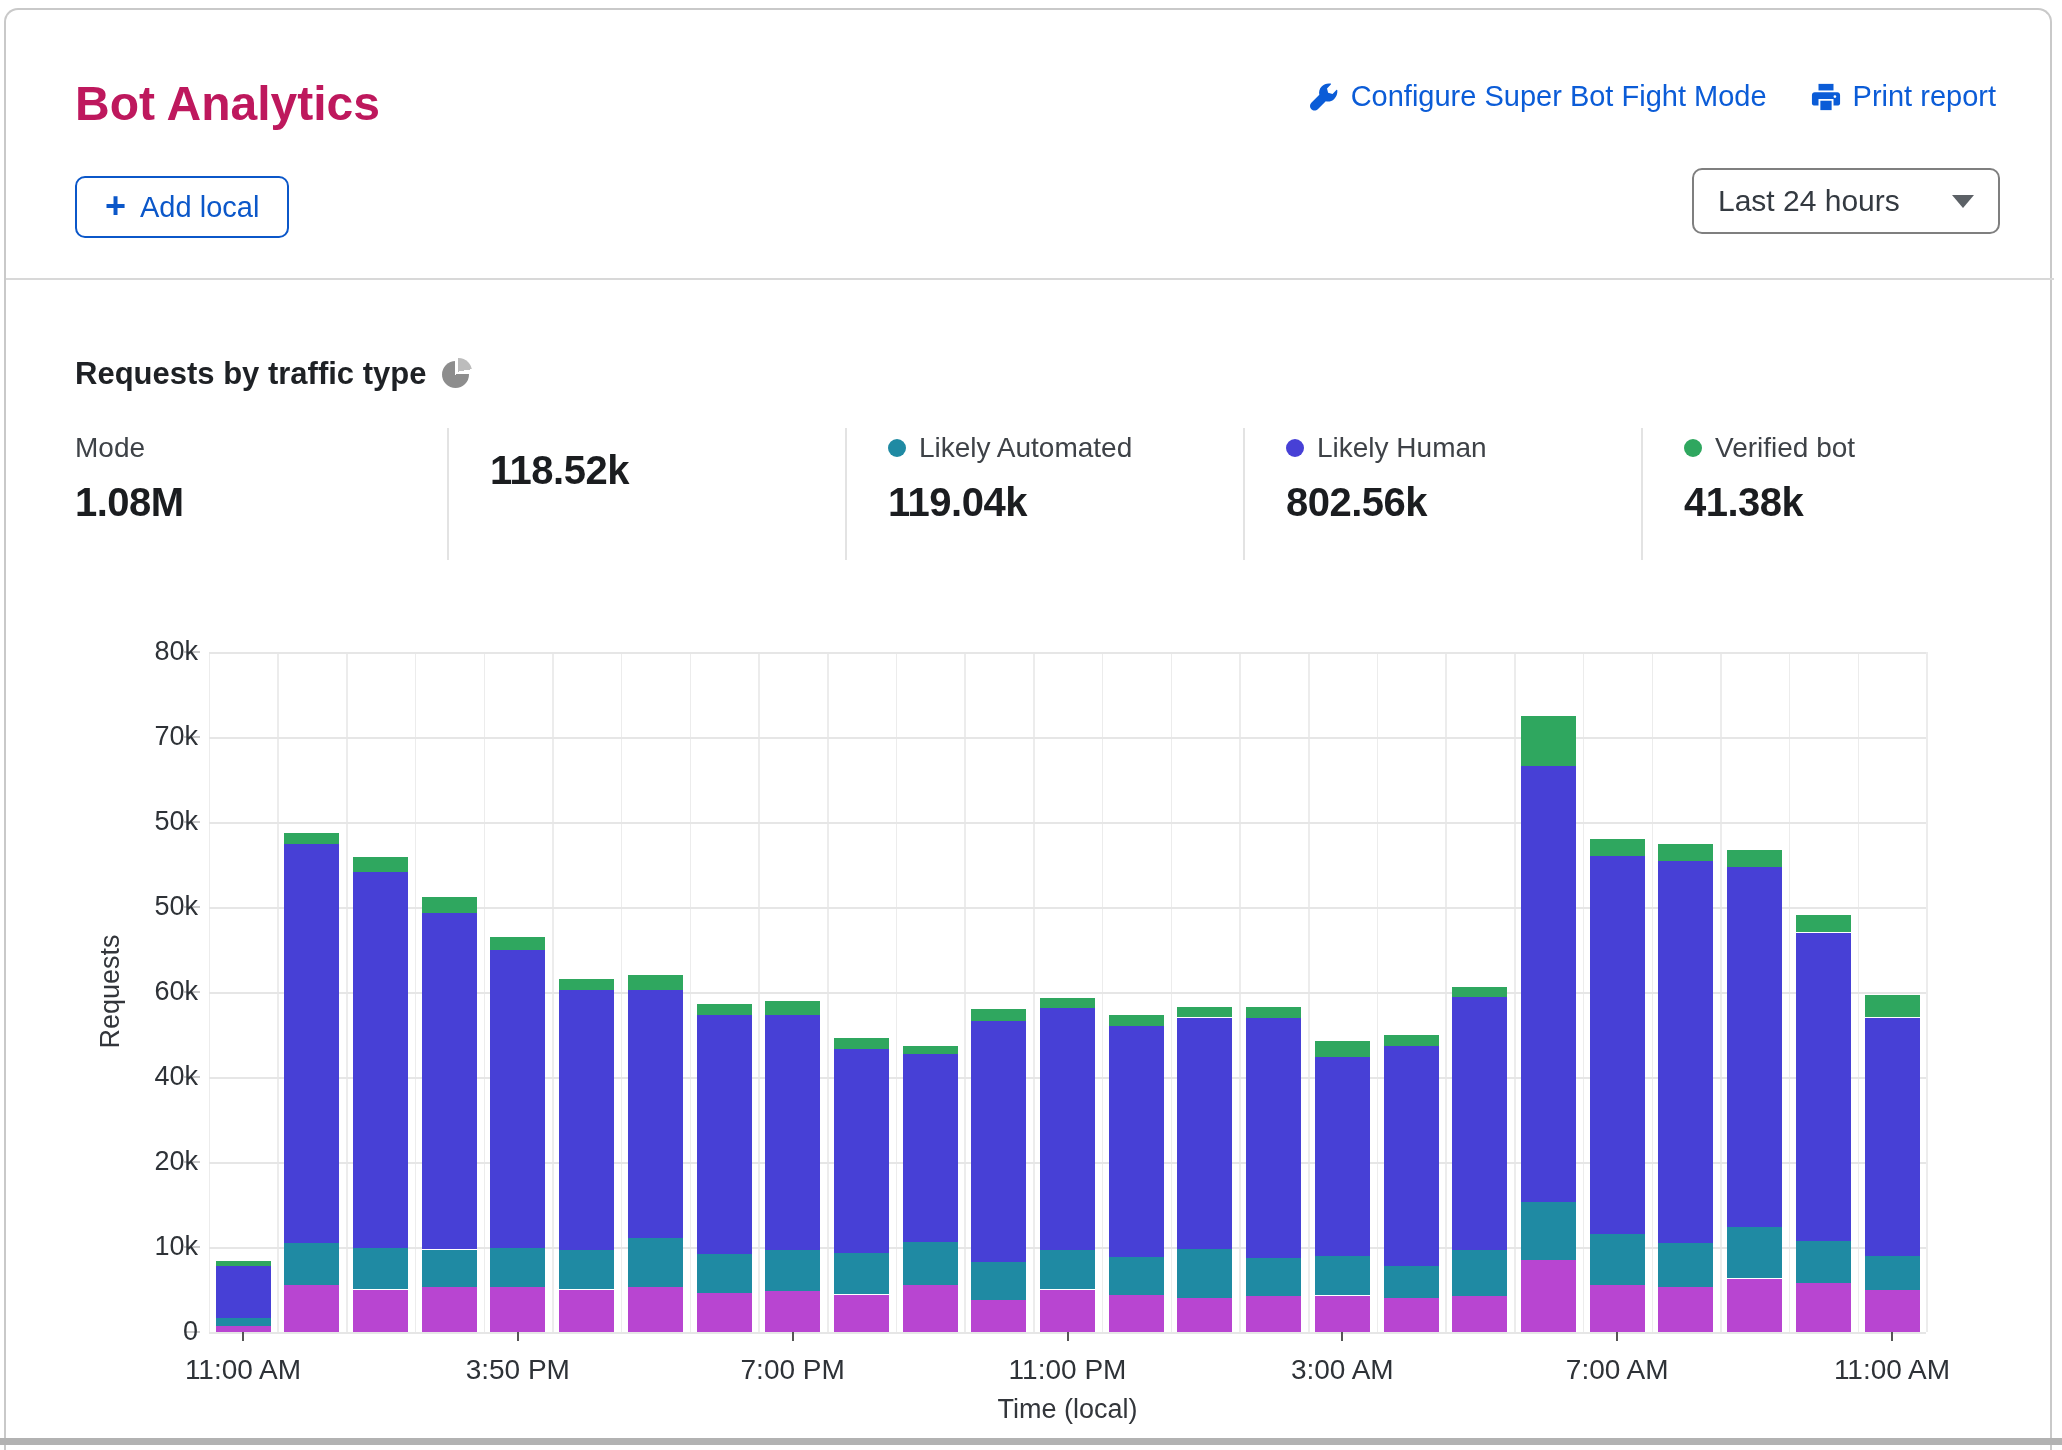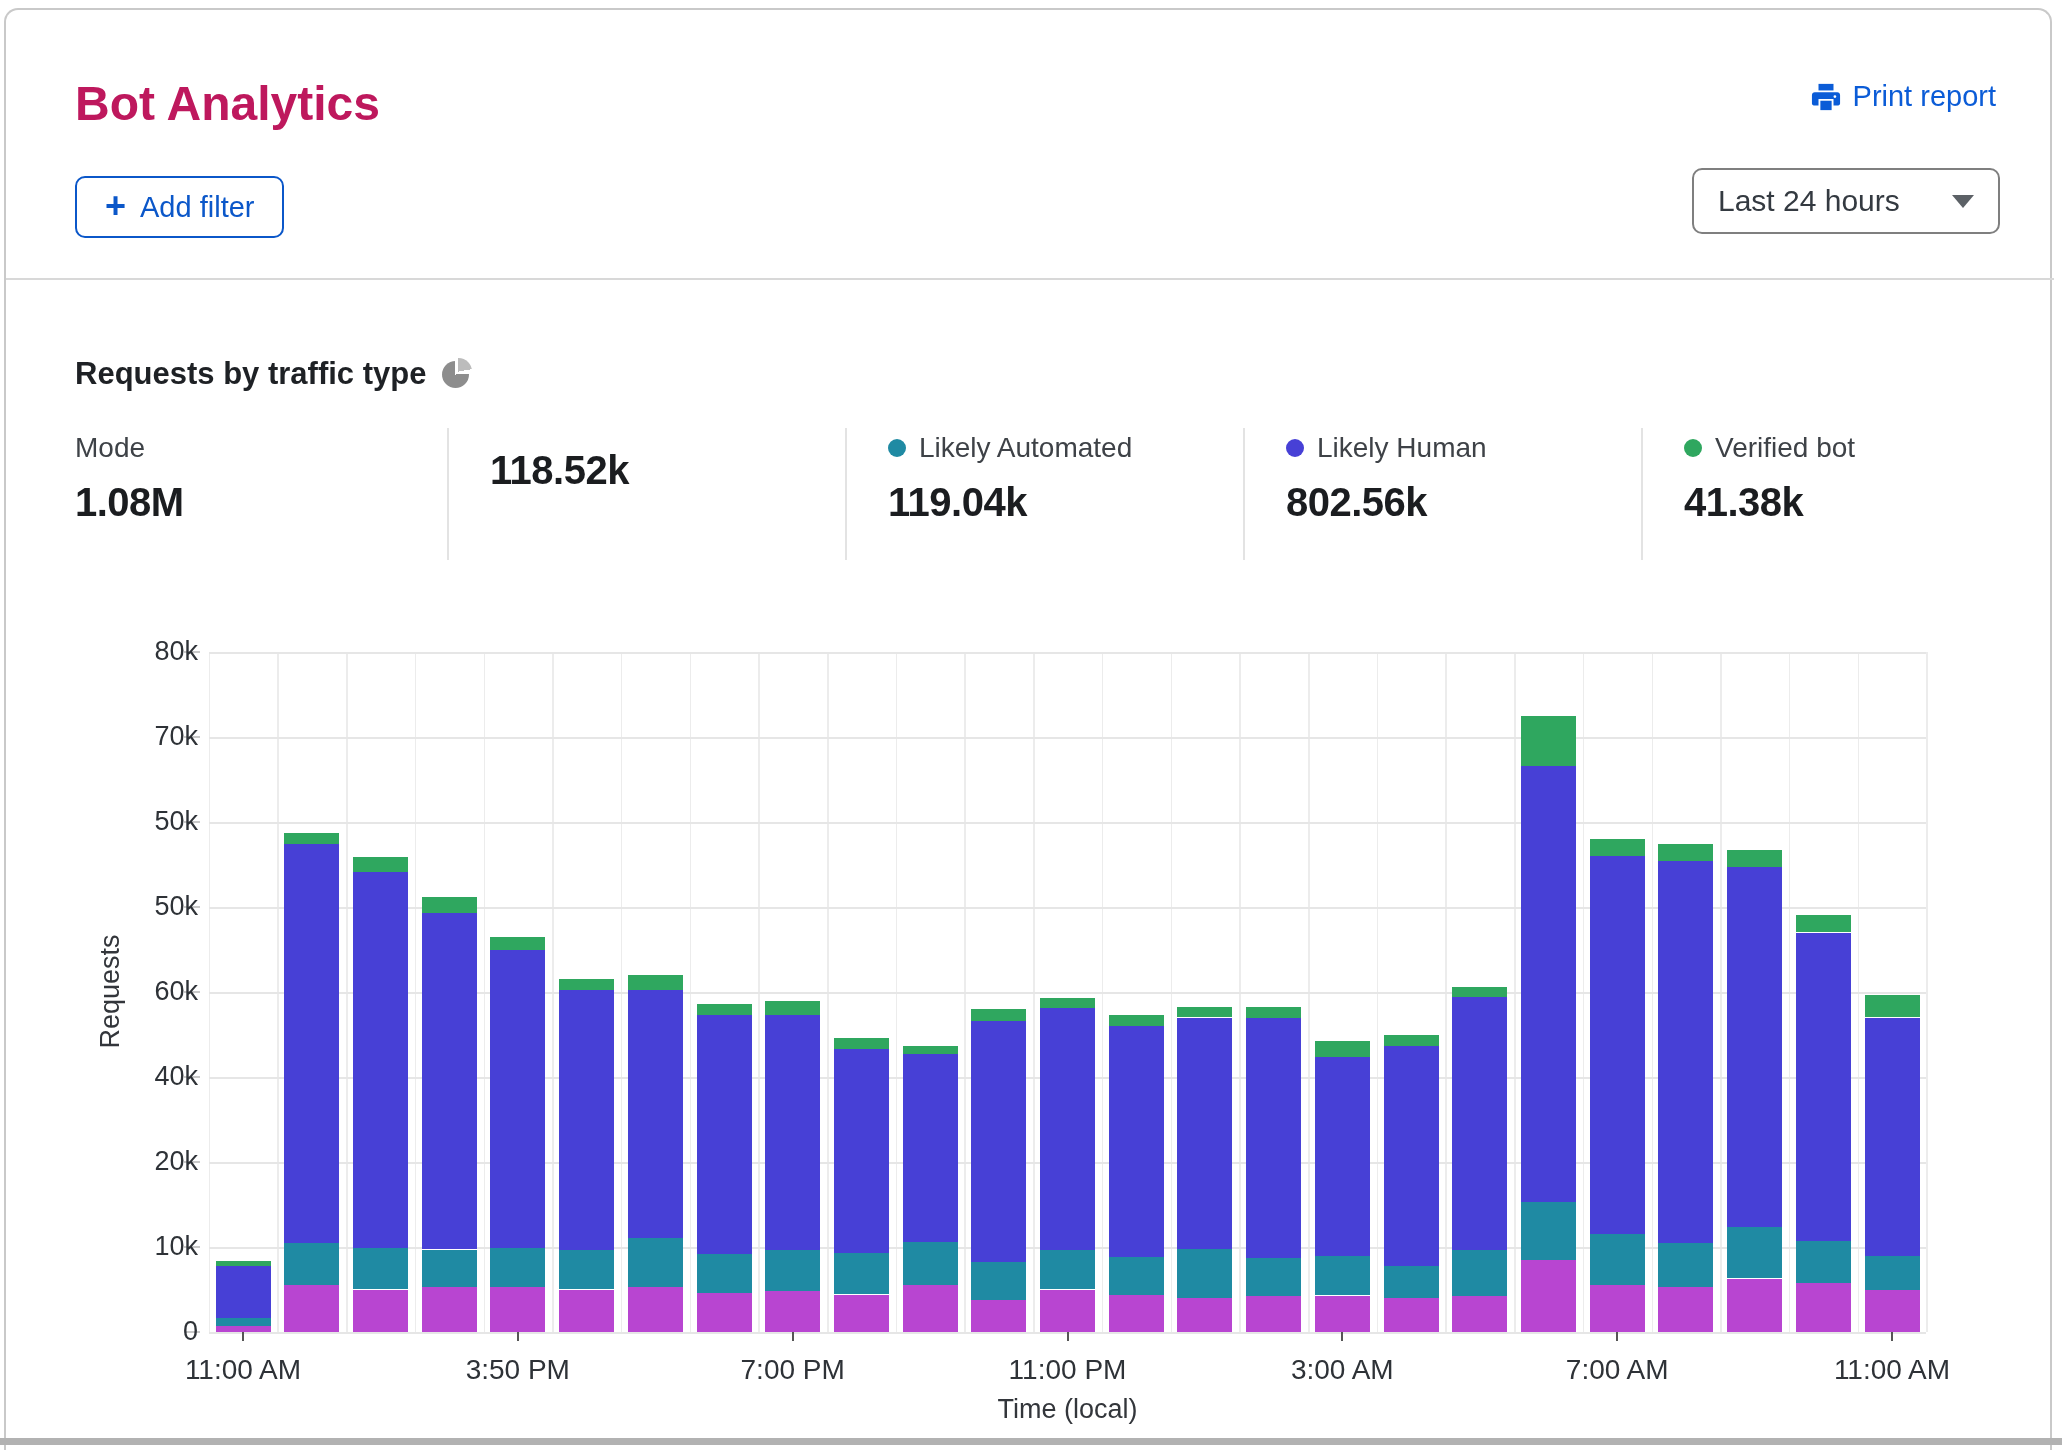--- a/index.html
+++ b/index.html
@@ -72,32 +72,40 @@
 <body>
 
 <div class="card"></div>
 
 <div class="page-title">Bot Analytics</div>
 
 <div class="header-links">
   <div class="hlink">
     <span>
       <svg width="30" height="30" viewBox="0 0 32 32" fill="#0b5cd7">
+        <path d="M30.2 8.9c0-.5-.7-.7-1-.3l-4.1 4.1-4.7-1.2-1.2-4.7 4.1-4.1c.4-.4.1-1-.4-1-3.4-.5-7 .5-9.4 3-2.4 2.4-3.2 5.8-2.5 9L2.5 22.2c-1.9 1.9-1.9 5 0 6.9s5 1.9 6.9 0l8.5-8.5c3.2.7 6.6-.1 9-2.5 2.5-2.4 3.6-5.8 3.3-9.2z"></path>
+      </svg>
+    </span>
+    <span>Configure Super Bot Fight Mode</span>
+  </div>
+  <div class="hlink">
+    <span>
+      <svg width="30" height="30" viewBox="0 0 32 32" fill="#0b5cd7">
         <path d="M8 2h16v7H8z"></path>
         <path d="M28 11H4c-1.7 0-3 1.3-3 3v9c0 1.1.9 2 2 2h5v-7h16v7h5c1.1 0 2-.9 2-2v-9c0-1.7-1.3-3-3-3zm-2.5 6a1.5 1.5 0 1 1 0-3 1.5 1.5 0 0 1 0 3z"></path>
         <path d="M10 20h12v10H10z"></path>
       </svg>
     </span>
     <span>Print report</span>
   </div>
 </div>
 
 <button class="add-filter">
   <span class="plus">+</span>
-  <span>Add filter</span>
+  <span>Add local</span>
 </button>
 
 <div class="dropdown">
   <span>Last 24 hours</span>
   <span class="caret"></span>
 </div>
 
 <div class="divider"></div>
 
 <div class="section-title">

